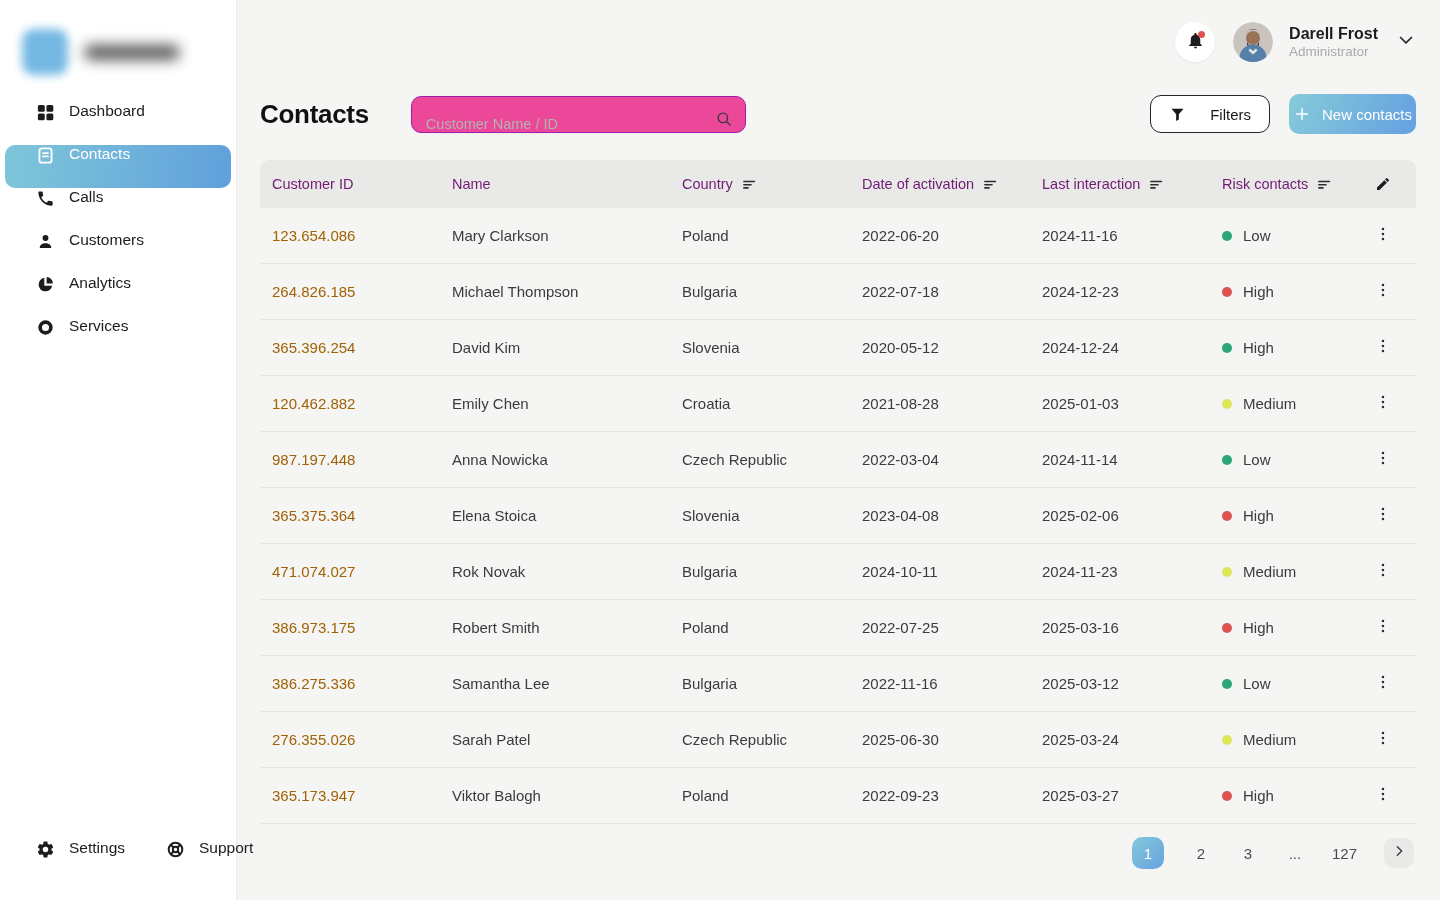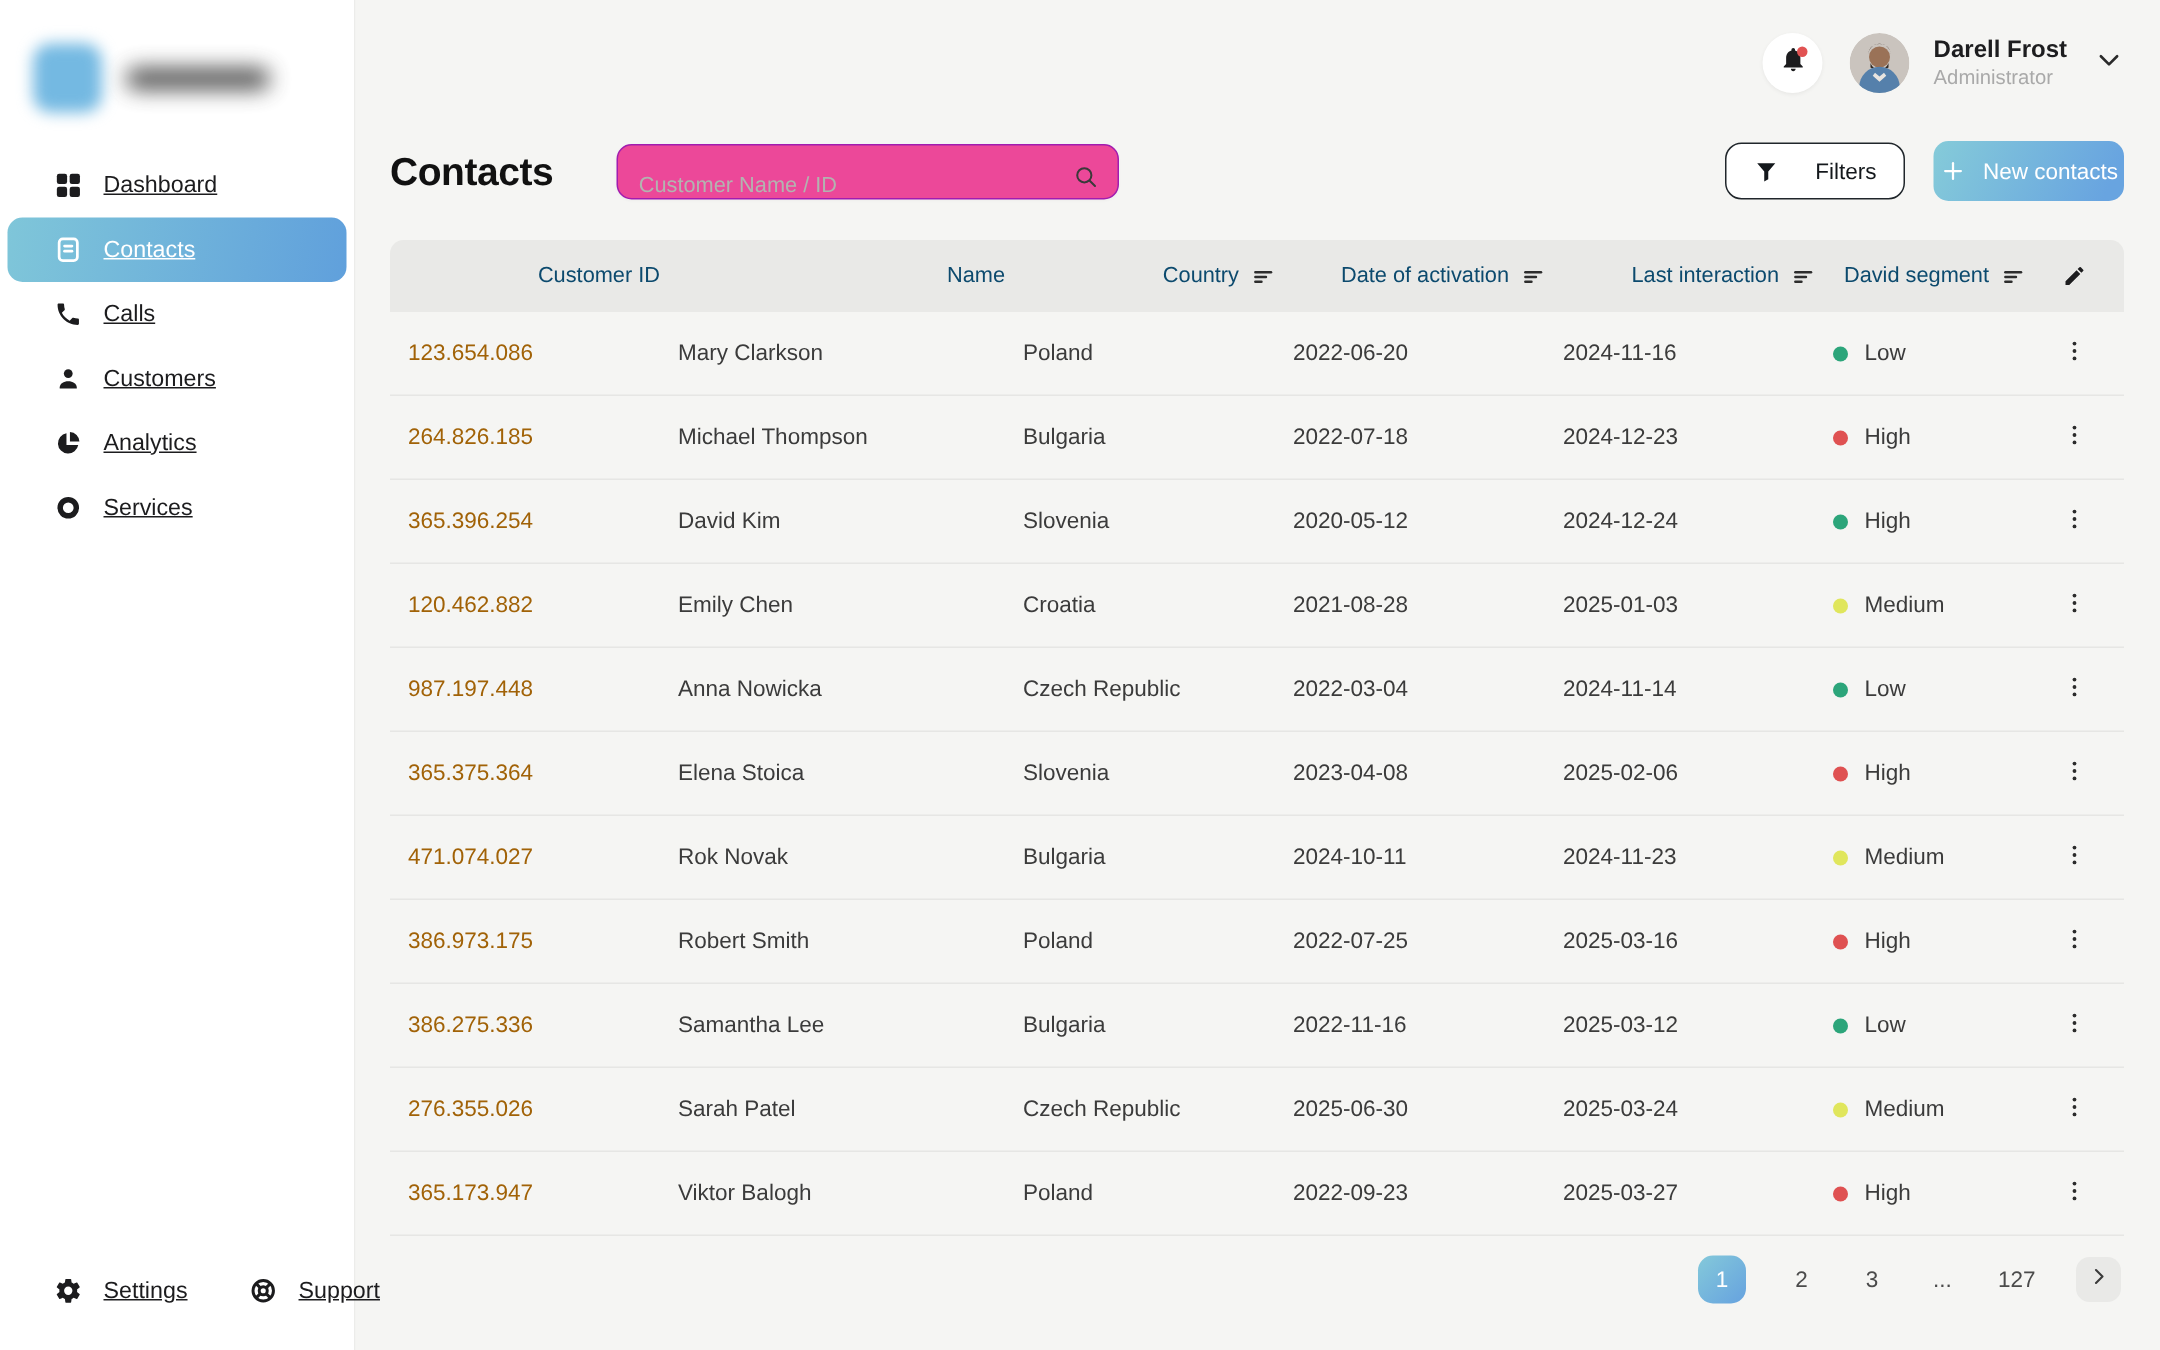--- a/index.html
+++ b/index.html
@@ -25,24 +25,24 @@
     filter:blur(5px);
   }
   .logo-text {
     width:96px; height:15px; border-radius:8px;
     background:#3a3a3a;
     filter:blur(7px);
     opacity:.85;
   }
   .nav { margin-top:16px; display:flex; flex-direction:column; }
   .nav-item {
-    display:flex; align-items:center; gap:14px;
+    display:flex; gap:14px;
     height:43px; padding-left:30px; margin:0 5px;
     font-size:15.5px; font-weight:500; color:#1c1c1e;
-    border-radius:10px; cursor:pointer;text-decoration:underline;
+    border-radius:10px; cursor:pointer;
   }
   .nav-item .icn { width:20px; height:20px; display:flex; align-items:center; justify-content:center; color:#1c1c1e; }
   .nav-item.active {
     background:linear-gradient(100deg,#7fc6d9 0%,#60a0dc 100%);
     color:#ffffff;
   }
   .nav-item.active .icn { color:#ffffff; }
   .sidebar-footer { margin-top:auto; padding-bottom:18px; display:flex; flex-direction:row; }
 
   
@@ -104,21 +104,21 @@
   .tbl-grid {
     display:grid;
     grid-template-columns:180px 230px 180px 180px 180px 140px minmax(0,1fr);
     align-items:center;
   }
   .tbl-head {
     background:#e9e9e7; border-radius:9px 9px 0 0; height:48px;
   }
   .th {
     display:flex; align-items:center; gap:9px;
-    padding-left:12px; font-size:14.5px; color:#0c4a6e;justify-content:flex-end;
+    padding-left:12px; font-size:14.5px; color:#701a75;
   }
   .th .sort-ic { display:flex; color:#2d2d2d; cursor:pointer; }
   .th.th-edit { justify-content:center; padding-left:0; color:#1d1d1f; }
   .th.th-edit .icn { cursor:pointer; display:flex; }
   .row { height:56px; border-bottom:1px solid #e6e6e4; }
   .cell { padding-left:12px; font-size:15px; color:#3b3b3b; }
   .cell.c-id { color:#a16207; }
   .cell.c-risk { display:flex; align-items:center; gap:11px; padding-left:12px; }
   .dot { width:10px; height:10px; border-radius:50%; flex:0 0 auto; }
   .dot.green { background:#2ca57a; }
@@ -347,21 +347,21 @@
           <span class="sort-ic">
             <svg viewBox="0 0 16 16" width="15" height="15" fill="none" stroke="currentColor" stroke-width="1.7" stroke-linecap="round">
               <line x1="2" y1="4.8" x2="13.2" y2="4.8"></line>
               <line x1="2" y1="8.2" x2="9.6" y2="8.2"></line>
               <line x1="2" y1="11.6" x2="6.4" y2="11.6"></line>
             </svg>
           </span>
         </div>
 
         <div class="th">
-          <span>David segment</span>
+          <span>Risk contacts</span>
           <span class="sort-ic">
             <svg viewBox="0 0 16 16" width="15" height="15" fill="none" stroke="currentColor" stroke-width="1.7" stroke-linecap="round">
               <line x1="2" y1="4.8" x2="13.2" y2="4.8"></line>
               <line x1="2" y1="8.2" x2="9.6" y2="8.2"></line>
               <line x1="2" y1="11.6" x2="6.4" y2="11.6"></line>
             </svg>
           </span>
         </div>
 
       <div class="th th-edit">

